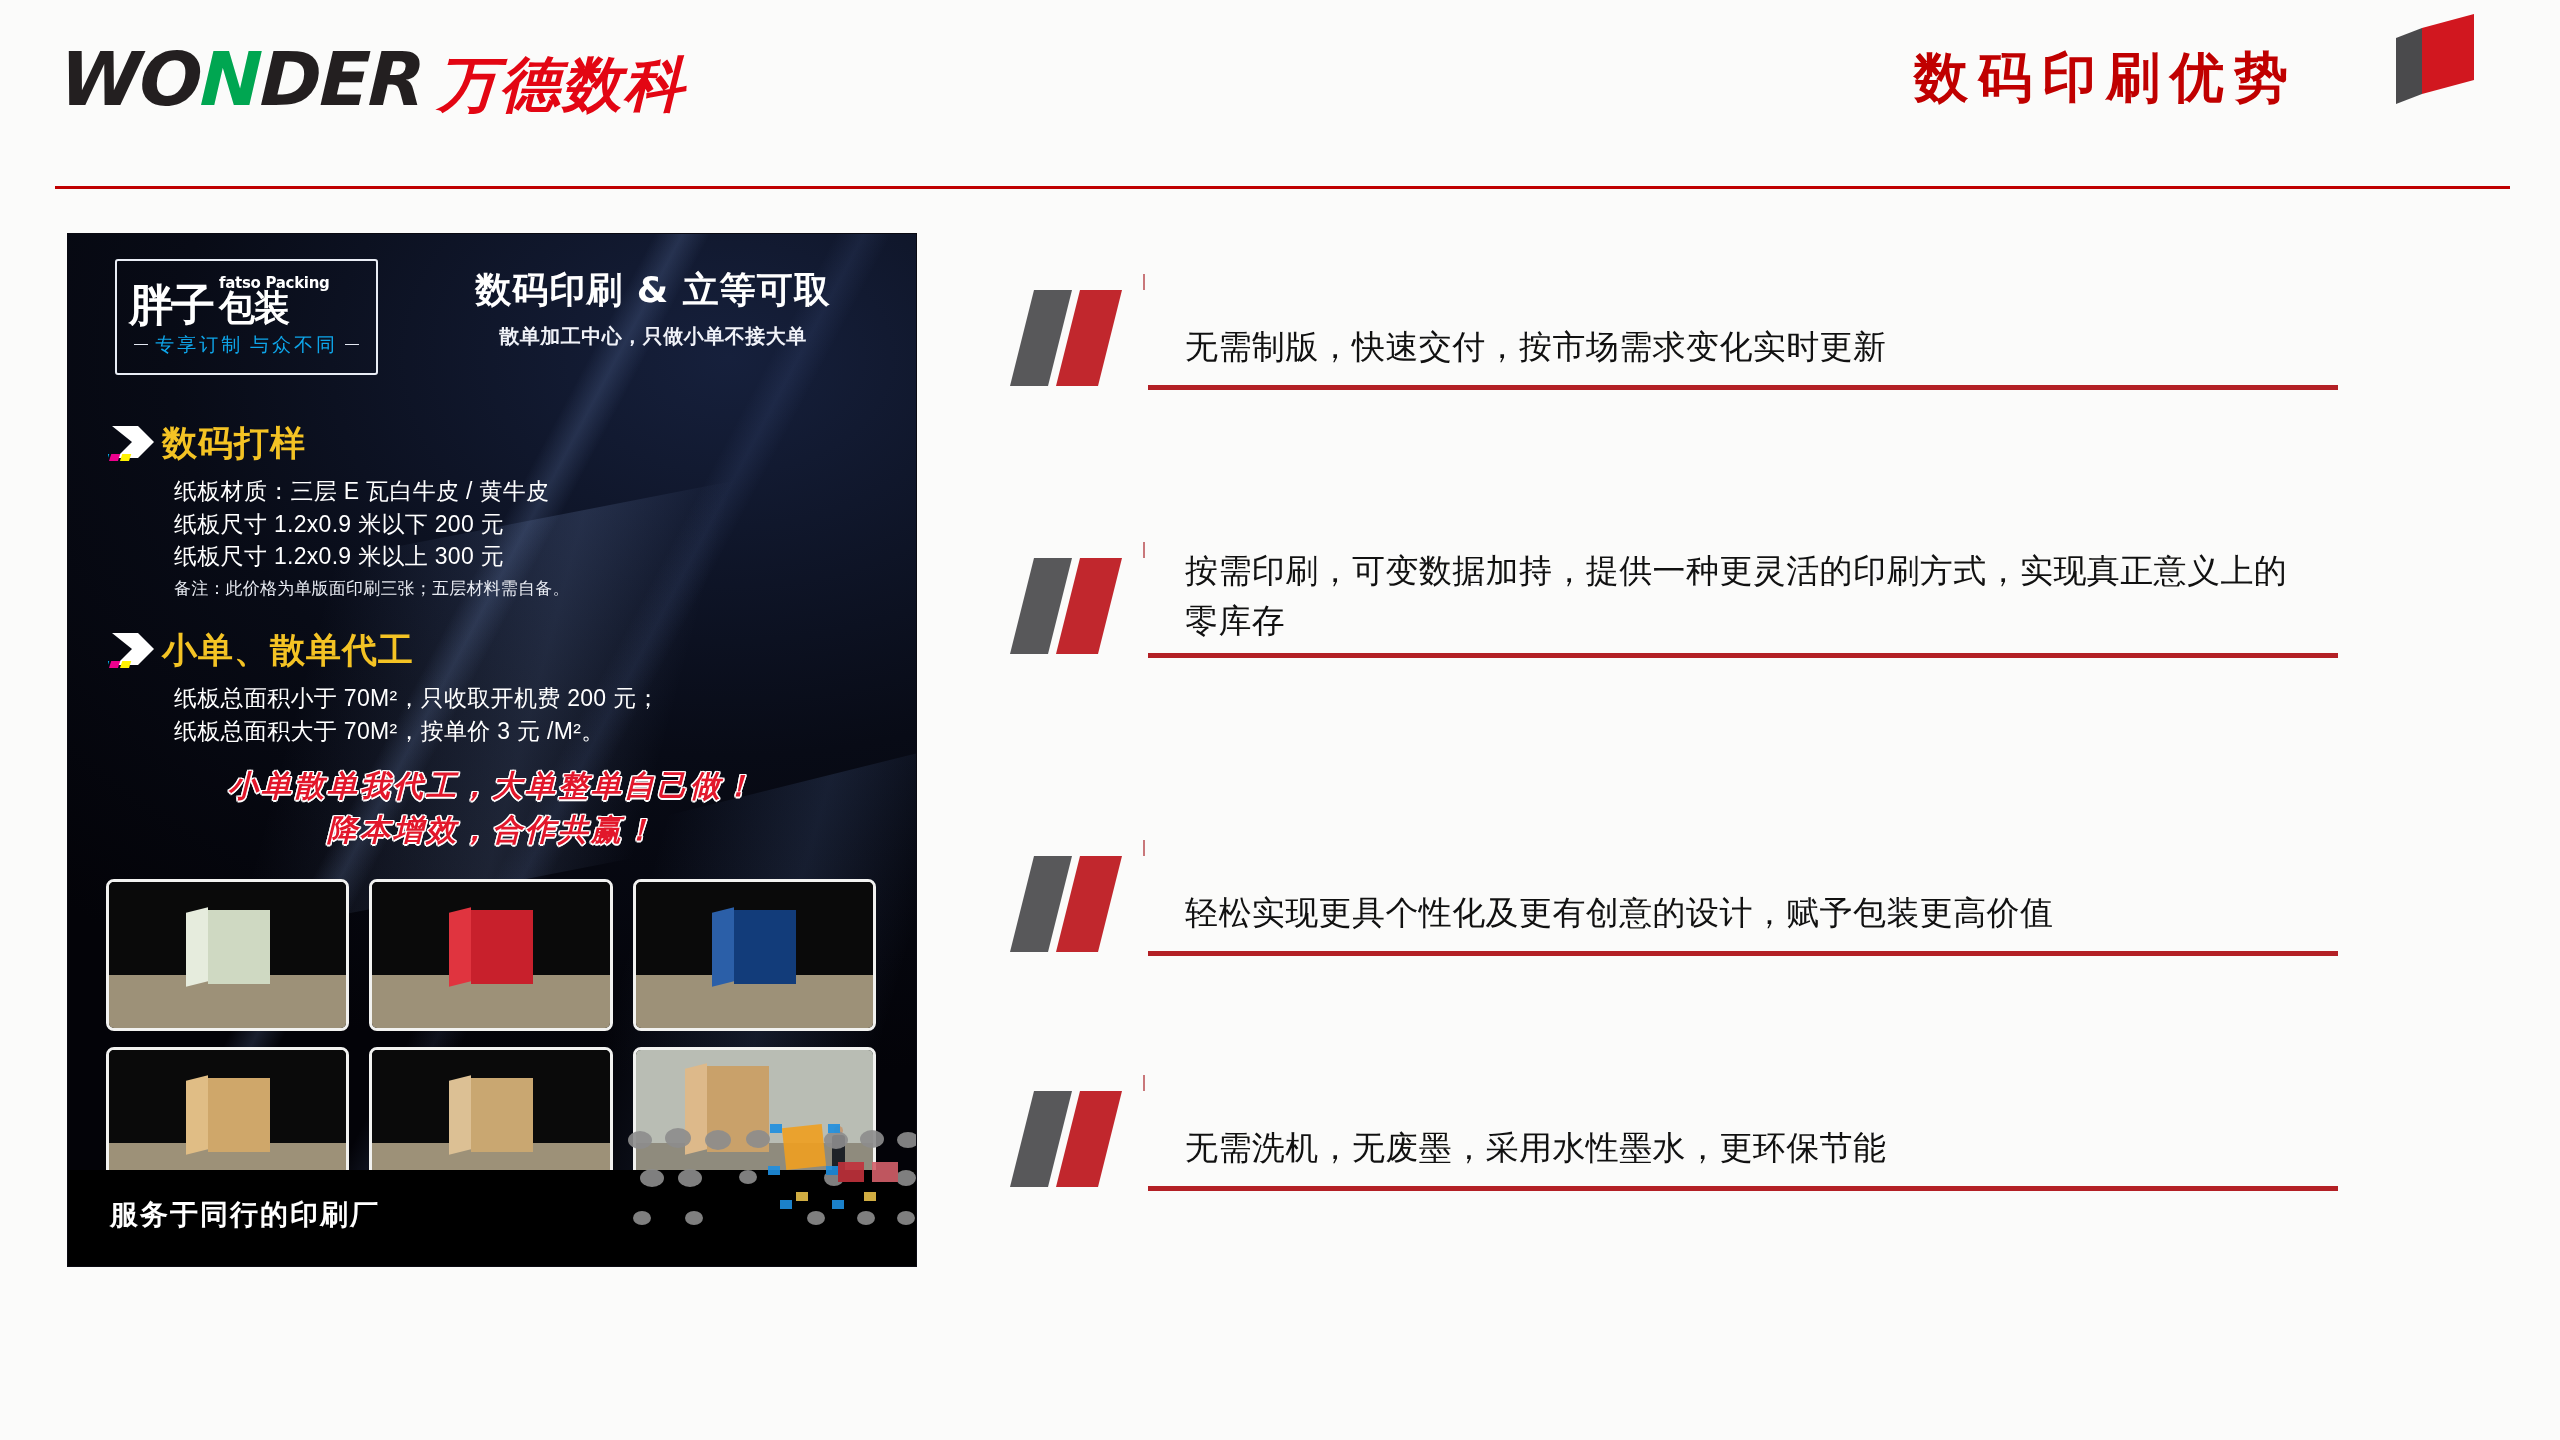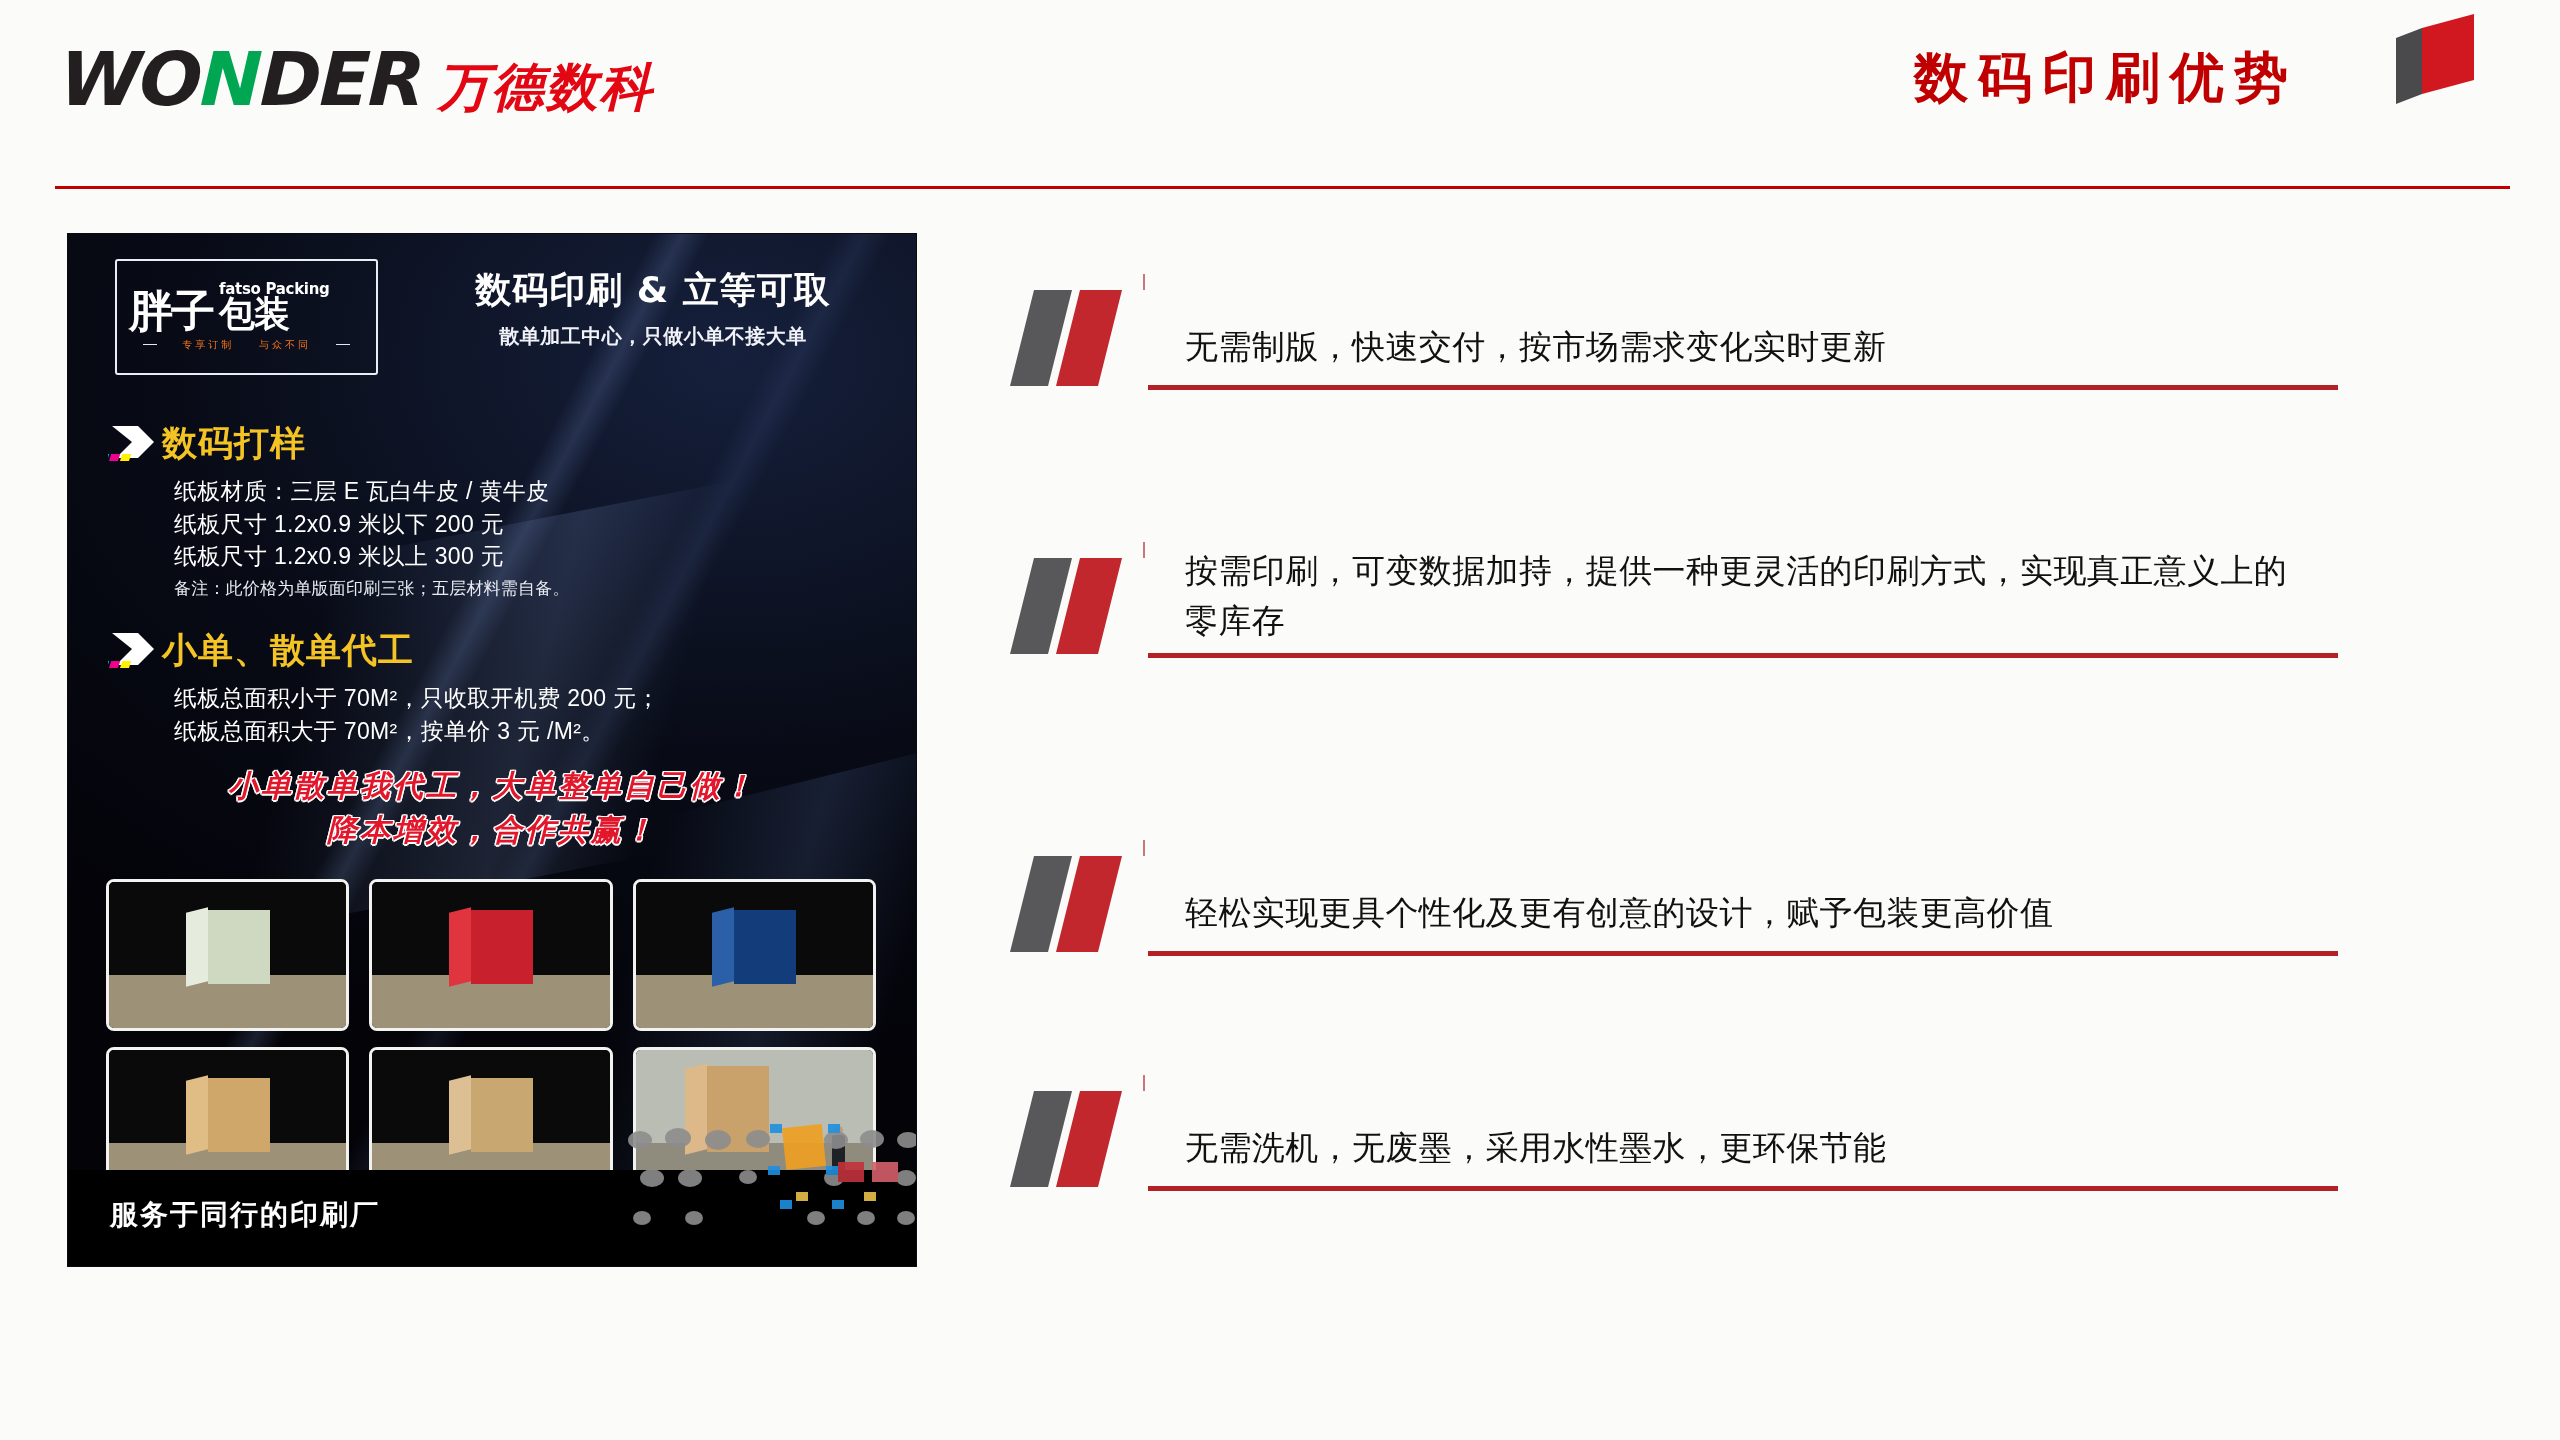--- a/index.html
+++ b/index.html
@@ -23,21 +23,21 @@
   .brand-wonder{
     font-size:74px;line-height:1;
     color:#231f20;
     font-family:"DejaVu Sans",sans-serif;
     font-weight:900;font-style:italic;
     transform:skewX(-2deg);
     position:relative;
   }
   .brand-wonder .g{color:#00a651;}
   .brand-cn{
-    font-size:52px;line-height:1;
+    font-size:60px;line-height:1;
     color:#e30613;font-weight:900;font-style:italic;
     margin-left:14px;letter-spacing:2px;
     font-family:"DejaVu Sans",sans-serif;
   }
 
   .header-title{
     position:absolute;right:262px;top:42px;
     font-size:54px;font-weight:700;
     color:#c00000;letter-spacing:10px;
     font-family:"DejaVu Sans",sans-serif;
@@ -80,21 +80,21 @@
   .fatso-top{display:flex;align-items:flex-end;padding:0 20px 0 12px;gap:6px;}
   .fatso-pz{font-size:44px;font-weight:900;color:#fff;line-height:.92;letter-spacing:-2px;
     font-family:"DejaVu Sans",sans-serif;}
   .fatso-right{display:flex;flex-direction:column;line-height:1;}
   .fatso-en{font-size:15px;font-weight:700;color:#fff;letter-spacing:-.3px;
     font-family:"DejaVu Sans",sans-serif;}
   .fatso-bz{font-size:36px;font-weight:900;color:#fff;line-height:.95;letter-spacing:-1px;
     font-family:Liberation Sans, sans-serif;}
   .fatso-sub{display:flex;justify-content:space-around;align-items:center;
     padding:0 14px;margin-top:6px;}
-  .fatso-sub span{font-size:10px;color:#f97316;letter-spacing:3px;}
+  .fatso-sub span{font-size:19px;color:#0ea5e9;letter-spacing:3px;}
   .fatso-dash{flex:0 0 14px;height:1px;background:#e4e8f2;}
 
   .poster-headline{position:absolute;left:350px;top:32px;width:470px;text-align:center;}
   .poster-headline .h1{font-size:36px;font-weight:900;color:#ffffff;letter-spacing:1px;
     font-family:"DejaVu Sans",sans-serif;white-space:nowrap;}
   .poster-headline .h2{font-size:20px;font-weight:700;color:#f0f2f8;margin-top:8px;letter-spacing:.5px;
     white-space:nowrap;}
 
   .sect{position:absolute;left:40px;}
   .sect-head{display:flex;align-items:center;gap:2px;}

